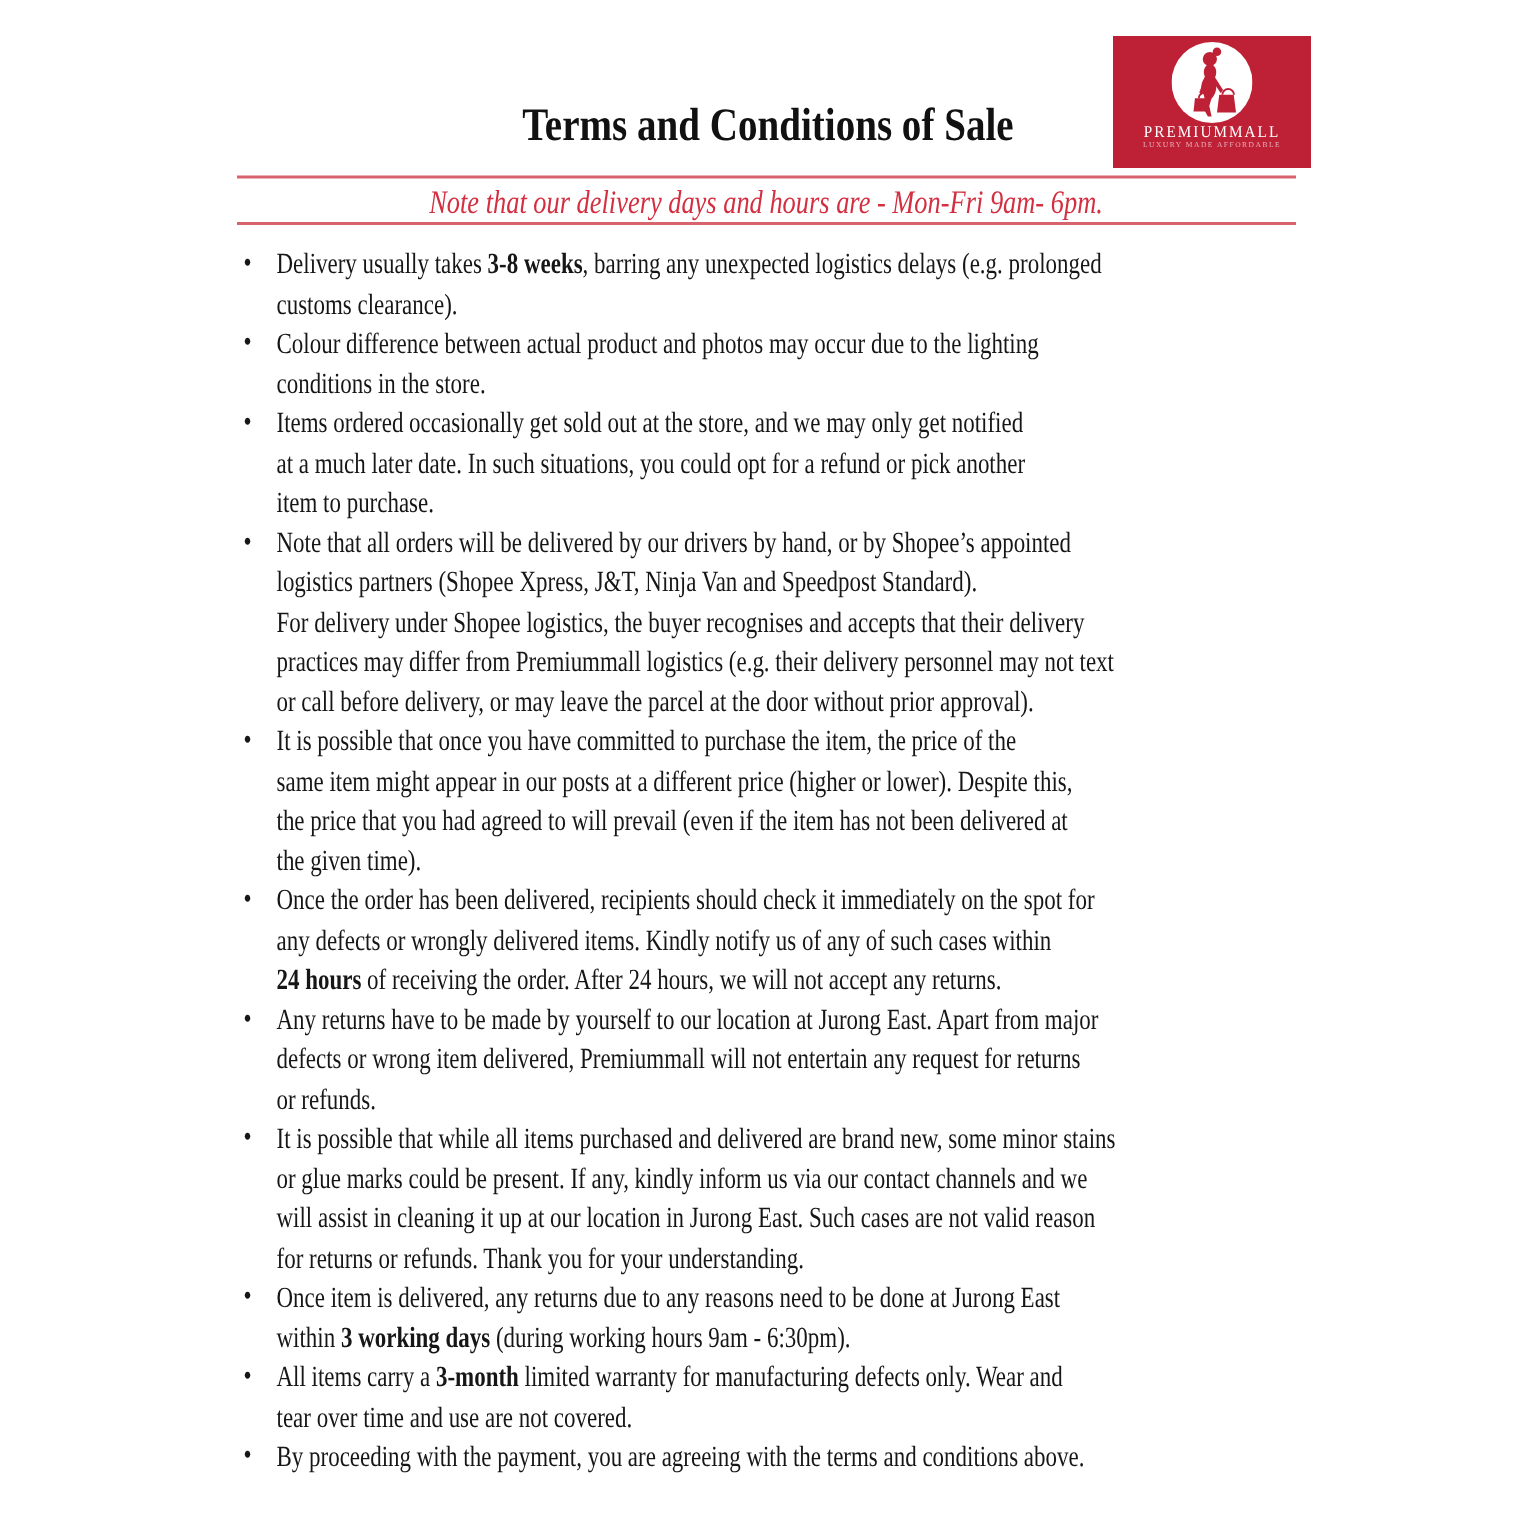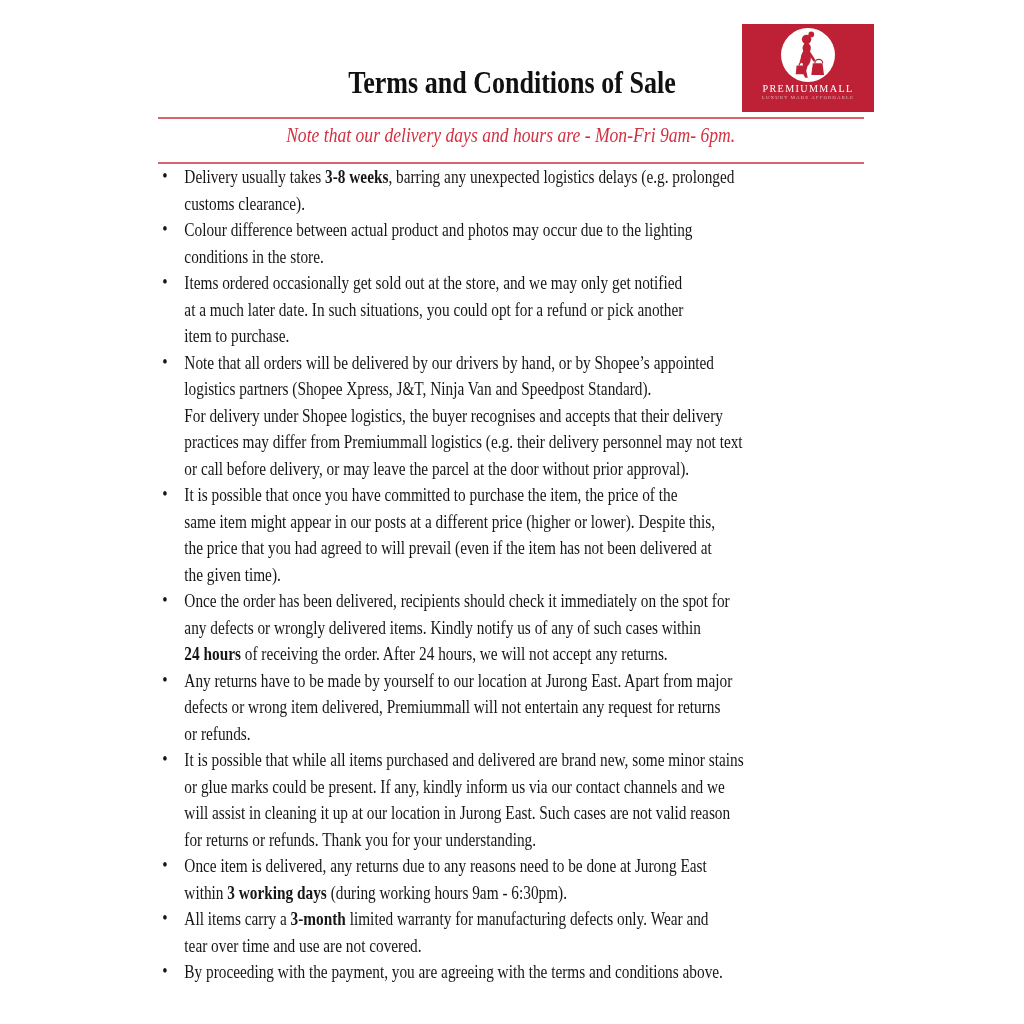--- a/index.html
+++ b/index.html
@@ -22,21 +22,21 @@
   .brand {
     color:#ffffff; font-size:11px; line-height:12px; letter-spacing:1.5px;
     margin-top:0; font-weight:400; transform:scaleX(0.92);
   }
   .tagline {
     color:#E7AEB6; font-size:5px; line-height:6px; letter-spacing:1px; margin-top:1px;
   }
   .notice {
     position:absolute; top:117px; left:158px; width:706px;
     border-top:2px solid #D7646D; border-bottom:2px solid #D7646D;
-    padding:4px 0 16px; text-align:center;
+    padding:4px 0 1px; text-align:center;
   }
   .notice-text {
     display:inline-block; font-style:italic; font-size:22px; line-height:23px;
     color:#D32F41; transform:scaleX(0.80); white-space:nowrap;
   }
   .terms {
     position:absolute; top:164px; left:160px; width:906px;
     list-style:none; transform:scaleX(0.785); transform-origin:0 0;
   }
   .terms li {

